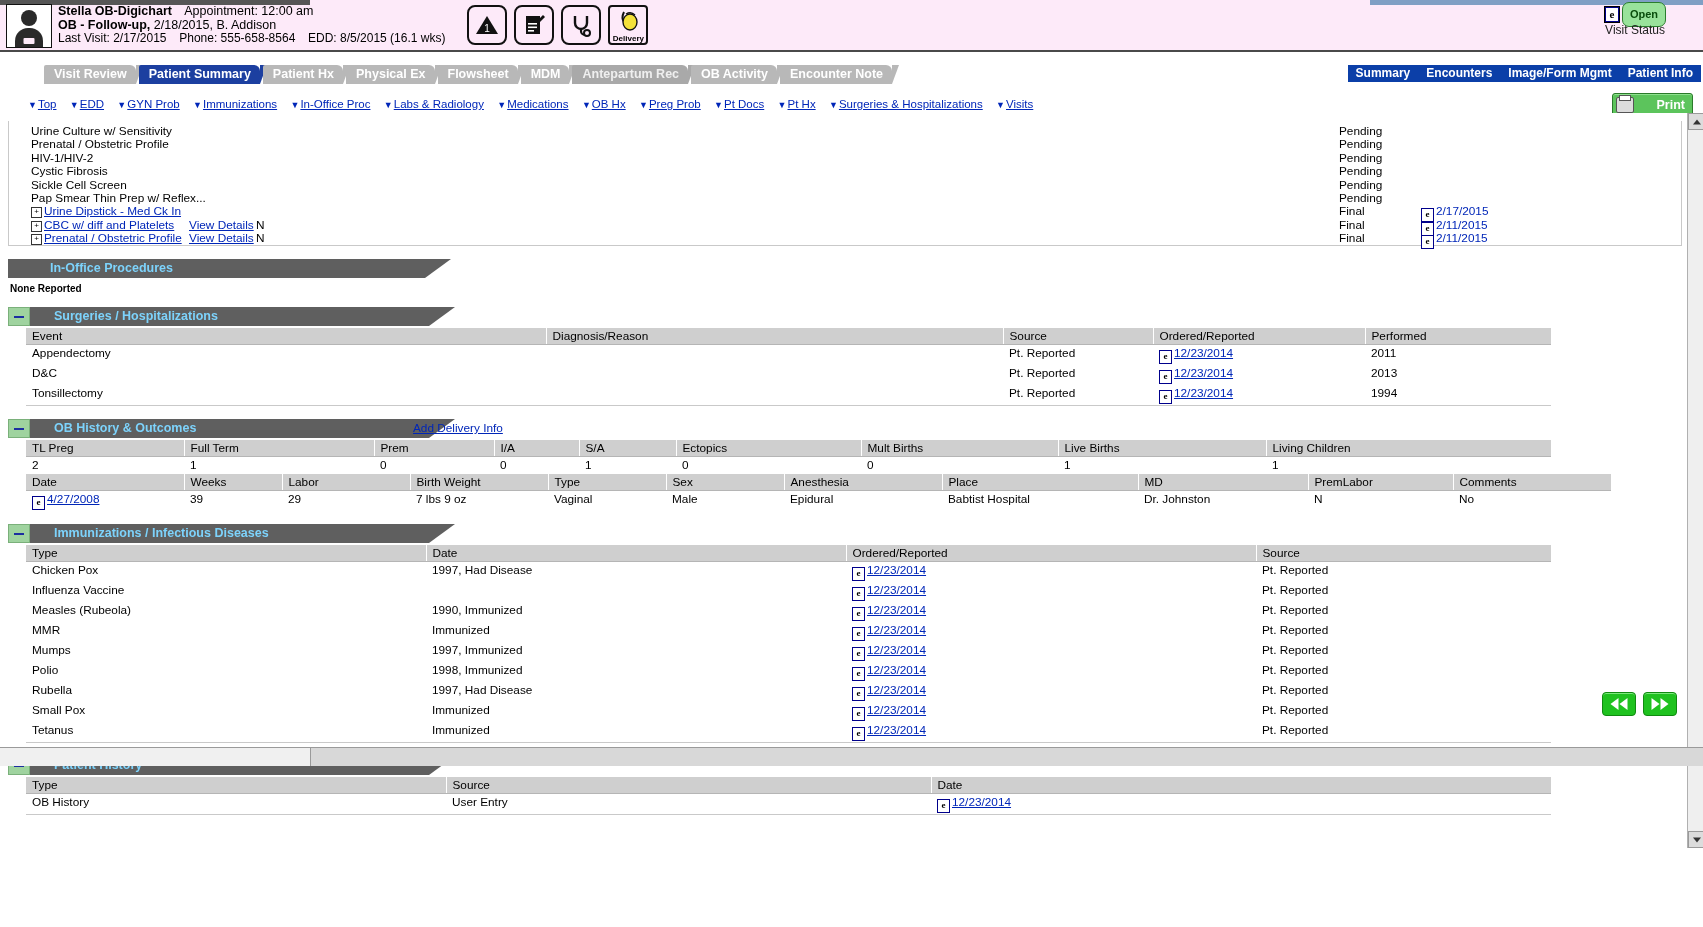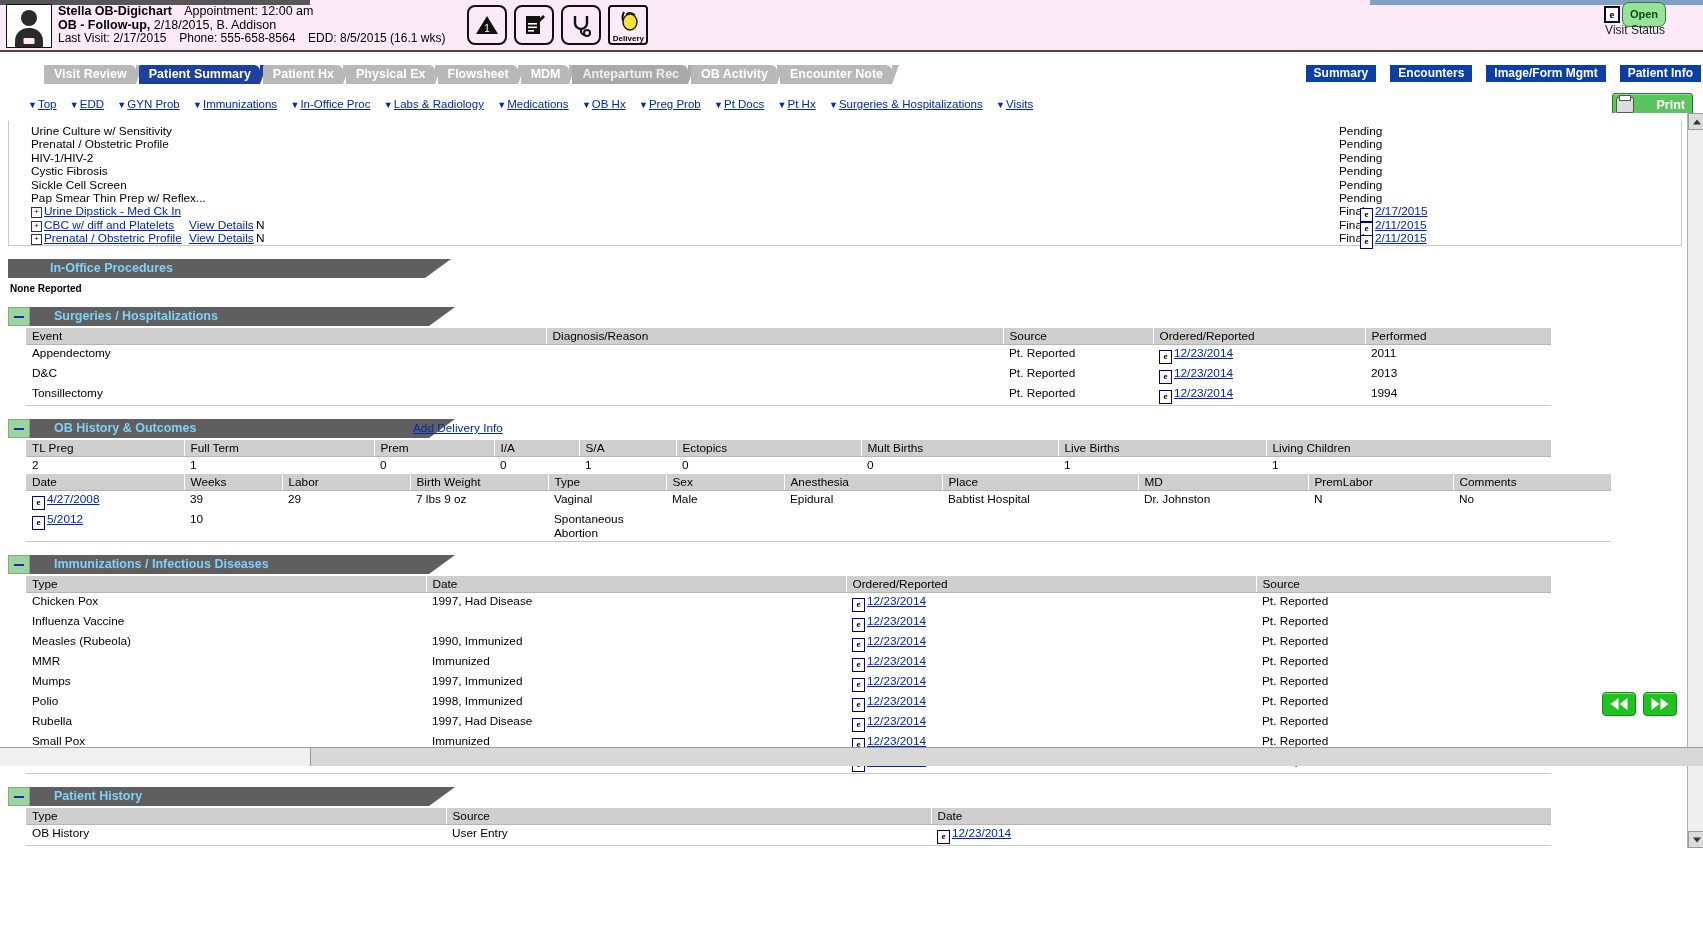--- a/index.html
+++ b/index.html
@@ -97,21 +97,21 @@
   .tab::after{
     content:"";position:absolute;right:-7px;top:0;width:0;height:0;
     border-style:solid;border-width:19px 7px 0 0;
     border-color:#b8b8b8 transparent transparent transparent;
   }
   .tab.active{background:#1c3fa0;text-align:center;}
   .tab.active::after{border-color:#1c3fa0 transparent transparent transparent;}
   .tab.dim{background:#a9a9a9;color:#efefef;}
   .tab.dim::after{border-color:#a9a9a9 transparent transparent transparent;}
 
-  .rtabs{position:absolute;right:2px;top:13px;display:flex;gap:14px;}
+  .rtabs{position:absolute;right:2px;top:13px;display:flex;gap:0;}
   .rtab{
     background:#0b3fa8;color:#fff;font-weight:bold;font-size:12px;
     height:17px;line-height:17px;padding:0 8px;white-space:nowrap;
   }
 
   
   .quicknav{
     position:relative;height:18px;background:#fff;
     padding-left:28px;white-space:nowrap;
   }
@@ -170,21 +170,21 @@
     border:1px solid #333;background:#fff;font-size:8px;line-height:7px;
     text-align:center;color:#000;
   }
   .labrow .nm{display:inline-block;}
   .labrow .nm.lnk{margin-left:13px;color:#0026b8;text-decoration:underline;}
   .labrow .vd{
     position:absolute;left:180px;color:#0026b8;text-decoration:underline;
   }
   .labrow .nflag{position:absolute;left:247px;}
   .labrow .status{position:absolute;left:1330px;}
-  .labrow .dt{position:absolute;left:1351px;color:#0026b8;text-decoration:underline;}
+  .labrow .dt{position:absolute;left:1412px;color:#0026b8;}
   .labrow .dt .eico{text-decoration:none;}
 
   
   .sec{margin-top:13px;}
   .sechdr{position:relative;height:19px;display:flex;align-items:stretch;}
   .sec-minus{
     width:20px;background:#9fd39f;border:1px solid #7ab07a;
     display:flex;align-items:center;justify-content:center;
   }
   .sec-minus span{display:block;width:10px;height:2px;background:#1c2ea0;}
@@ -564,33 +564,20 @@
             <td>29</td>
             <td>7 lbs 9 oz</td>
             <td>Vaginal</td>
             <td>Male</td>
             <td>Epidural</td>
             <td>Babtist Hospital</td>
             <td>Dr. Johnston</td>
             <td>N</td>
             <td>No</td>
           </tr>
-          <tr class="last">
-            <td><span class="eico">e</span><a>5/2012</a></td>
-            <td>10</td>
-            <td></td>
-            <td></td>
-            <td>Spontaneous Abortion</td>
-            <td></td>
-            <td></td>
-            <td></td>
-            <td></td>
-            <td></td>
-            <td></td>
-          </tr>
         </tbody>
       </table>
     </div>
 
     <div class="sec" style="margin-left:8px;">
       <div class="sechdr">
         <div class="sec-minus">
             <span></span>
           </div>
         <div class="sec-bar">Immunizations / Infectious Diseases</div>

